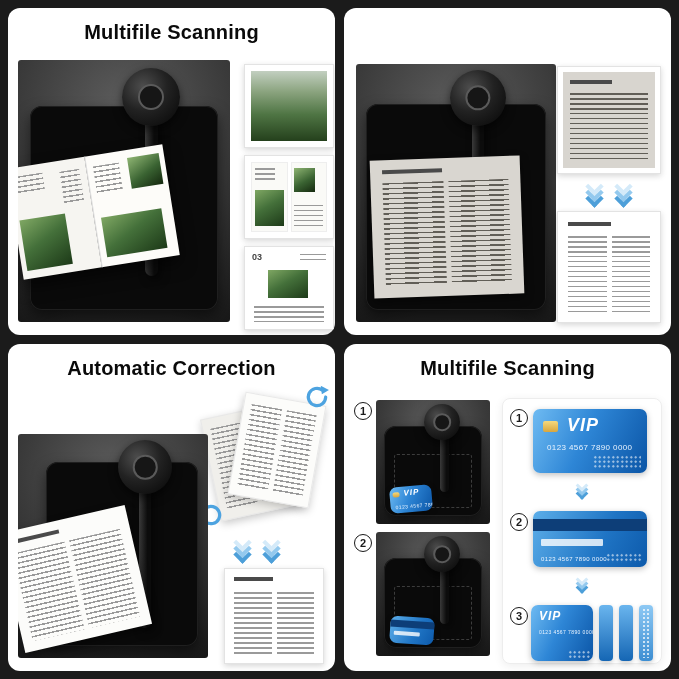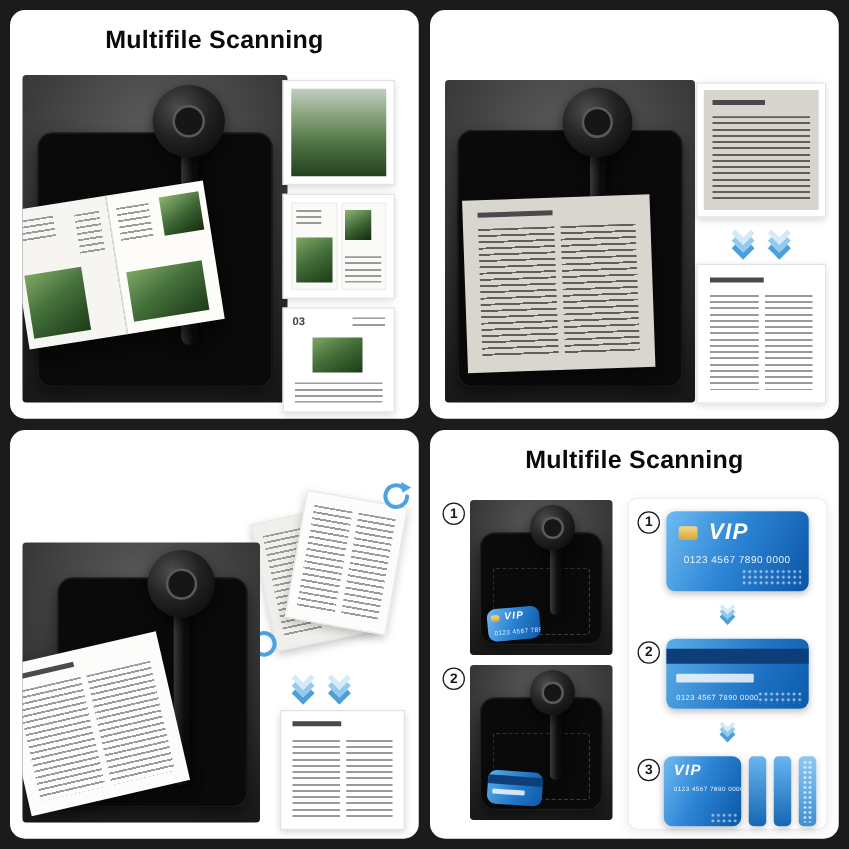--- a/index.html
+++ b/index.html
@@ -103,21 +103,21 @@
           <div class="gimg" style="left:7%;bottom:7%;width:58%;height:46%"></div>
         </div>
         <div class="mag-page" style="background:#fdfcf9">
           <div class="gimg b" style="right:7%;top:7%;width:40%;height:28%"></div>
           <div class="tx" style="left:8%;top:10%;width:34%;height:24%"></div>
           <div class="gimg" style="left:8%;bottom:8%;width:78%;height:36%"></div>
         </div>
       </div>
     </div>
 
-    <div class="thumbcol" style="right:19px;top:56px;width:90px">
+    <div class="thumbcol" style="right:1px;top:56px;width:90px">
       <div class="thumb" style="height:84px">
         <div class="photo-green" style="position:absolute;inset:6px"></div>
       </div>
       <div class="thumb" style="height:84px;padding:6px;display:flex;gap:3px">
         <div class="minipage">
           <div class="tx" style="left:8%;top:8%;width:60%;height:18%"></div>
           <div class="gimg" style="left:8%;bottom:8%;width:84%;height:52%"></div>
         </div>
         <div class="minipage">
           <div class="gimg b" style="left:8%;top:8%;width:60%;height:34%"></div>
@@ -171,20 +171,21 @@
         <div class="hline" style="left:10%;top:9%;width:42%"></div>
         <div class="cols" style="left:10%;top:22%;right:10%;bottom:9%">
           <div class="tx"></div>
           <div class="tx"></div>
         </div>
       </div>
     </div>
   </section>
 
   <section class="panel">
+    <h2 class="title">Automatic Correction</h2>
 
     <div class="stack" style="left:196px;top:46px;width:122px;height:142px">
       <div class="sheet" style="left:6px;top:20px;width:82px;height:104px;background:#f0efeb;transform:rotate(-12deg)">
         <div class="cols" style="left:9%;top:10%;right:9%;bottom:10%">
           <div class="tx"></div>
           <div class="tx"></div>
         </div>
       </div>
       <div class="sheet" style="left:32px;top:8px;width:82px;height:104px;transform:rotate(10deg)">
         <div class="cols" style="left:9%;top:10%;right:9%;bottom:10%">

